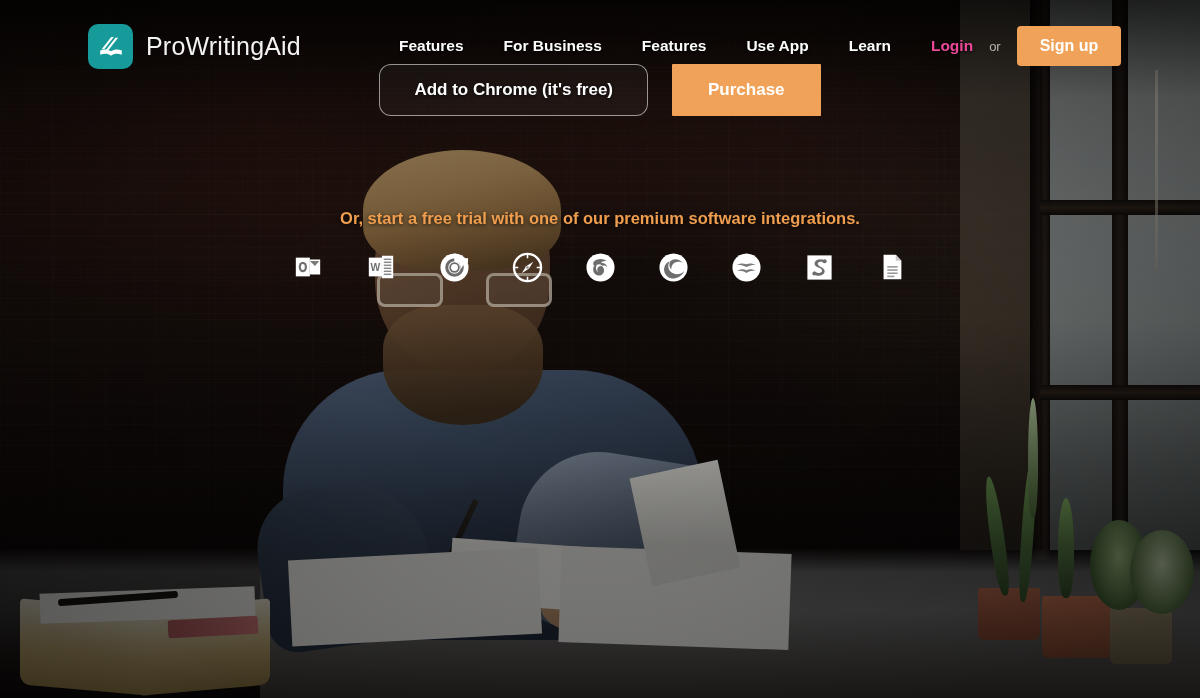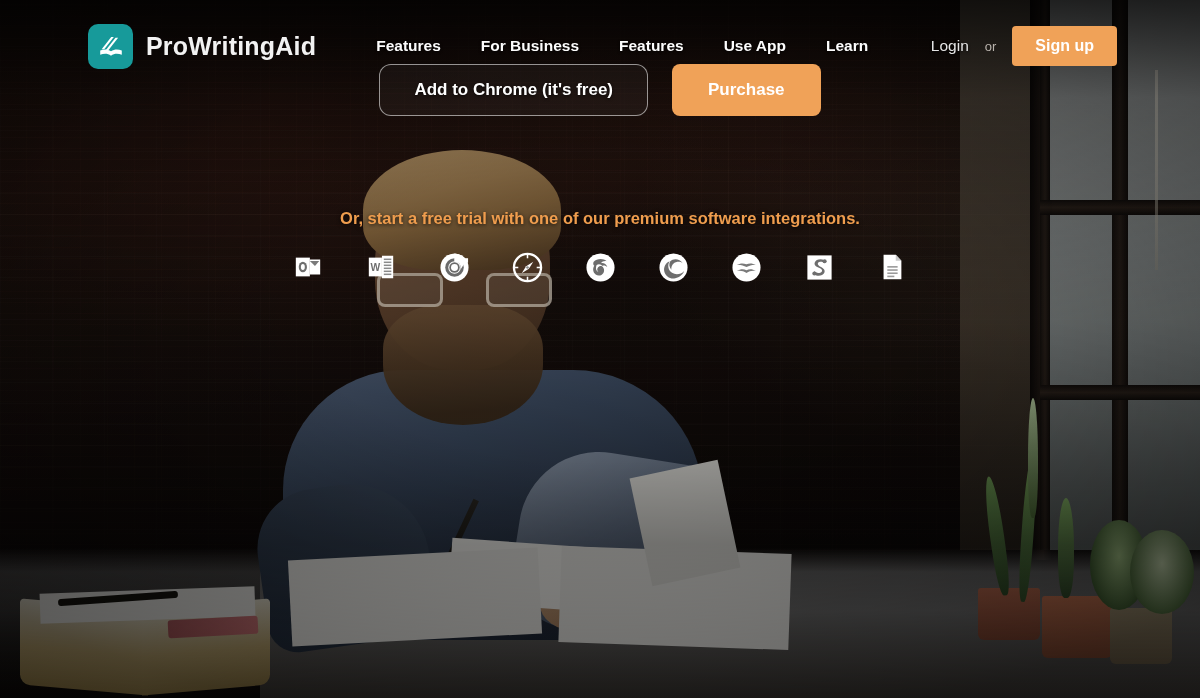--- a/index.html
+++ b/index.html
@@ -192,33 +192,33 @@
   }
   .brand{ display:flex; align-items:center; margin-left:88px; text-decoration:none; }
   .logo-mark{
     width:45px; height:45px; border-radius:10px;
     background:#179a9a;
     display:flex; align-items:center; justify-content:center;
     flex:0 0 auto;
   }
   .brand-name{
     margin-left:13px; color:#f2f2f2; font-size:25px; letter-spacing:.2px;
-    font-weight:700; white-space:nowrap;
-  }
-  .nav{ display:flex; align-items:center; margin-left:60px; }
+    font-weight:400; white-space:nowrap;
+  }
+  .nav{ display:flex; align-items:center; margin-left:98px; }
   .nav a{
     color:#fdfdfd; font-size:15.5px; font-weight:700; text-decoration:none;
     margin-right:40px; white-space:nowrap;
     text-shadow:0 1px 3px rgba(0,0,0,.8);
   }
   .header-right{
     margin-left:auto; margin-right:83px; display:flex; align-items:center;
   }
   .login-link{
-    color:#e5e5e5; font-size:15.5px; font-weight:400; text-decoration:none;
+    color:#ec4899; font-size:15.5px; font-weight:700; text-decoration:none;
     text-shadow:0 1px 3px rgba(0,0,0,.8);
   }
   .or-text{ color:#b9b3ad; font-size:13px; margin:0 16px; }
   .signup-btn{
     background:#f0a258; color:#fff; font-size:16px; font-weight:700;
     border:none; border-radius:4px; padding:11px 23px; cursor:pointer;
     white-space:nowrap; font-family:"Liberation Sans", sans-serif;
   }
 
   
@@ -247,21 +247,21 @@
   .btn-ghost{
     background:rgba(255,255,255,.04);
     border:1px solid rgba(255,255,255,.55);
     border-radius:12px;
     color:#ffffff; font-size:17px; font-weight:700;
     padding:15px 34px; cursor:pointer; white-space:nowrap;
     font-family:"Liberation Sans", sans-serif;
     text-shadow:0 1px 3px rgba(0,0,0,.7);
   }
   .btn-orange{
-    background:#f0a258; border:none; border-radius:8px;
+    background:#f0a258; border:none; border-radius:1px;
     color:#ffffff; font-size:17px; font-weight:700;
     padding:16px 36px; cursor:pointer; white-space:nowrap;
     font-family:"Liberation Sans", sans-serif;
   }
   .trial-note{
     margin-top:93px;
     color:#ef9d4e; font-size:16.5px; font-weight:700;
     text-shadow:0 1px 4px rgba(0,0,0,.75);
   }
   .integrations{

